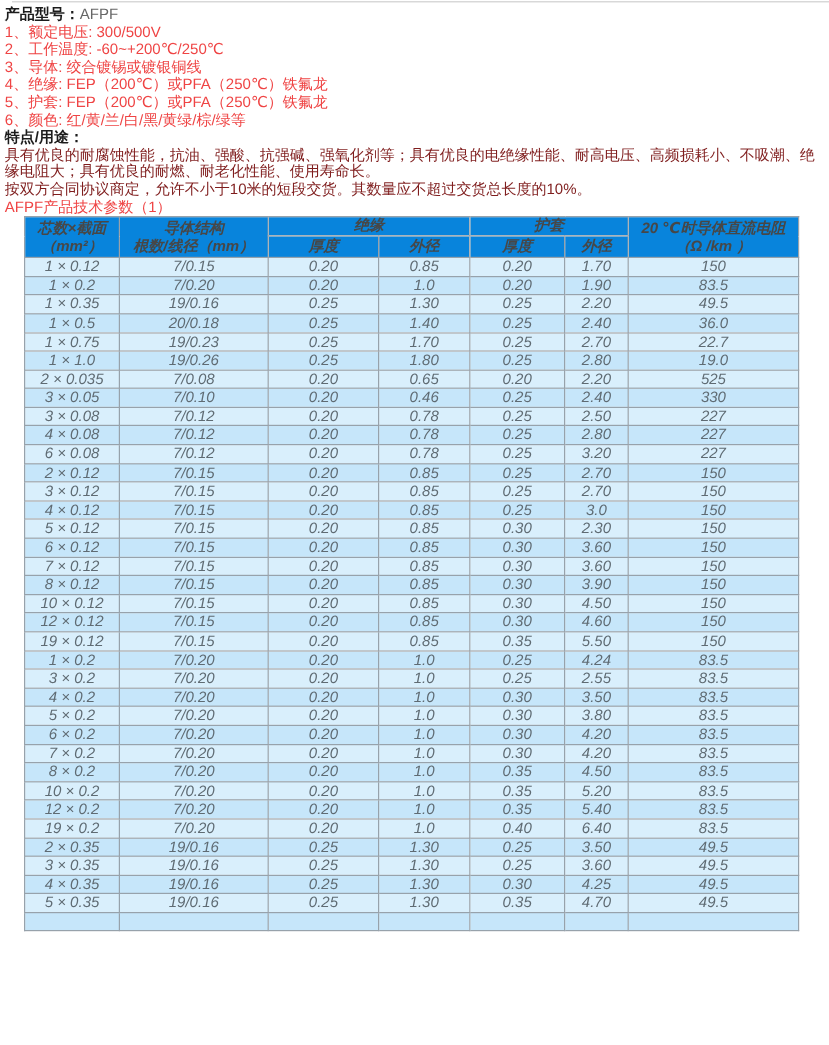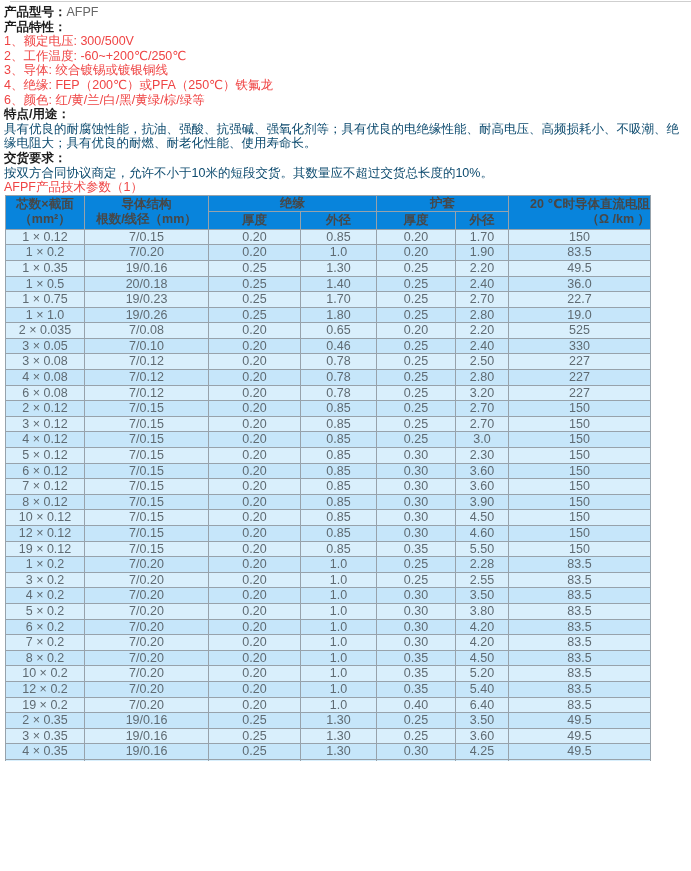--- a/index.html
+++ b/index.html
@@ -1,41 +1,42 @@
 <!DOCTYPE html>
 <html style="--header-bg: #0884dc; --row-odd: #d9effc; --row-even: #c6e6fa; --border-c: #97a2ab;"><head>
 <meta charset="utf-8">
 <style>
   * { margin:0; padding:0; box-sizing:border-box; }
   html,body { background:#ffffff; }
   .page {
     position:relative;
-    width:691px; height:761px;
+    width:691px; height:871px;
     overflow:hidden;
     background:#fff;
     font-family:"Liberation Sans","DejaVu Sans",sans-serif;
     font-size:12.5px;
     color:#666;
   }
   .top-rule {
     position:absolute; top:1px; left:10px; right:0;
     height:1px; background:#cfcfcf;
   }
   .content { padding:5px 4px 0 4px; line-height:14.6px; }
   .info-line .lbl { font-weight:bold; color:#1c1c1c; }
   .info-line .val { color:#666; }
   .sec-title { font-weight:bold; color:#1c1c1c; }
   .plain { color:#ef4444; }
-  .para { color:#0c4a6e; }
+  .para { color:#7f1d1d; }
   table.spec {
     border-collapse:collapse;
     table-layout:fixed;
     width:645px;
-    margin-left:1px;
+    margin-left:16px;
     margin-top:0px;
+    font-style:italic;
   }
   table.spec th, table.spec td {
     border:1px solid var(--border-c,#97a2ab);
     text-align:center;
     vertical-align:middle;
     padding:0;
     overflow:hidden;
     white-space:nowrap;
   }
   table.spec th {
@@ -46,48 +47,47 @@
     white-space:normal;
     line-height:15px;
   }
   table.spec thead tr.h1 th { height:16px; }
   table.spec thead tr.h2 th { height:18px; }
   table.spec td { height:15px; font-size:12.5px; color:#5f6b73; }
   table.spec tbody tr.odd td  { background:var(--row-odd,#d9effc); }
   table.spec tbody tr.even td { background:var(--row-even,#c6e6fa); }
   col.c1{width:79px;} col.c2{width:124px;} col.c3{width:92px;}
   col.c4{width:76px;} col.c5{width:79px;} col.c6{width:53px;} col.c7{width:142px;}
-  .res-head { display:block; line-height:15px;text-align:right; }
+  .res-head { display:block; line-height:15px; }
 </style>
 </head>
 <body>
 
 <div class="page">
   <div class="top-rule"></div>
 
   <div class="content">
     <div>
       <div class="info-line">
         <span class="lbl">产品型号：</span><span class="val">AFPF</span>
       </div>
     </div>
 
-    <div class="sec-title">产品特性：</div>
     <div>
         <div class="plain">1、额定电压: 300/500V</div>
         <div class="plain">2、工作温度: -60~+200℃/250℃</div>
         <div class="plain">3、导体: 绞合镀锡或镀银铜线</div>
         <div class="plain">4、绝缘: FEP（200℃）或PFA（250℃）铁氟龙</div>
+        <div class="plain">5、护套: FEP（200℃）或PFA（250℃）铁氟龙</div>
         <div class="plain">6、颜色: 红/黄/兰/白/黑/黄绿/棕/绿等</div>
       </div>
 
     <div class="sec-title">特点/用途：</div>
     <div class="para">具有优良的耐腐蚀性能，抗油、强酸、抗强碱、强氧化剂等；具有优良的电绝缘性能、耐高电压、高频损耗小、不吸潮、绝缘电阻大；具有优良的耐燃、耐老化性能、使用寿命长。</div>
 
-    <div class="sec-title">交货要求：</div>
     <div class="para">按双方合同协议商定，允许不小于10米的短段交货。其数量应不超过交货总长度的10%。</div>
 
     <div class="plain">AFPF产品技术参数（1）</div>
 
     <table class="spec">
       <colgroup>
         <col class="c1">
           <col class="c2">
           <col class="c3">
           <col class="c4">
@@ -307,21 +307,21 @@
             <td>0.35</td>
             <td>5.50</td>
             <td>150</td>
           </tr>
           <tr class="even">
             <td>1 × 0.2</td>
             <td>7/0.20</td>
             <td>0.20</td>
             <td>1.0</td>
             <td>0.25</td>
-            <td>2.28</td>
+            <td>4.24</td>
             <td>83.5</td>
           </tr>
           <tr class="odd">
             <td>3 × 0.2</td>
             <td>7/0.20</td>
             <td>0.20</td>
             <td>1.0</td>
             <td>0.25</td>
             <td>2.55</td>
             <td>83.5</td>

